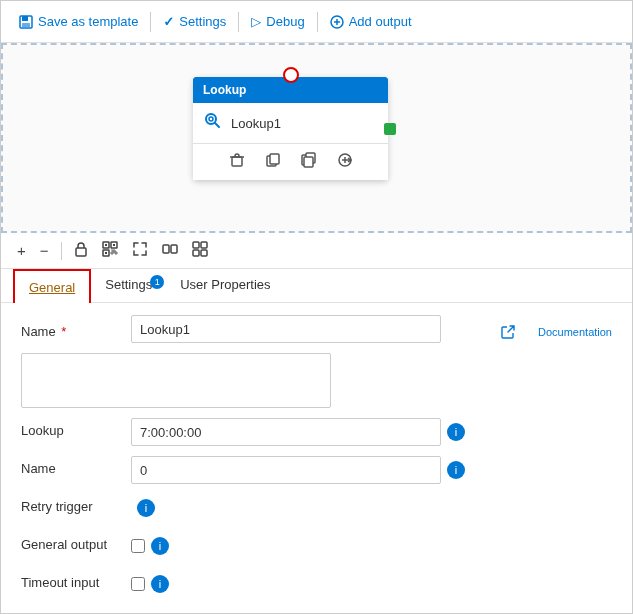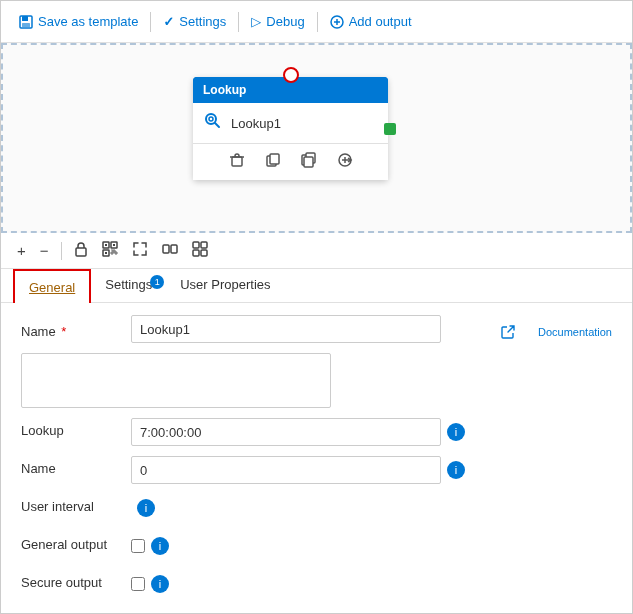--- a/index.html
+++ b/index.html
@@ -447,34 +447,34 @@
 
   <div class="prop-row">
     <div class="prop-label">Name</div>
     <input class="prop-input" type="text" value="0" style="">
     <div class="prop-info">
       <span>i</span>
     </div>
   </div>
 
   <div class="prop-row">
-    <div class="prop-label">User interval</div>
+    <div class="prop-label">Retry trigger</div>
     <div class="prop-info">
       <span>i</span>
     </div>
   </div>
 
   <div class="prop-row">
     <div class="prop-label">General output</div>
     <input class="prop-checkbox" type="checkbox" style="">
     <div class="prop-info">
       <span>i</span>
     </div>
   </div>
 
   <div class="prop-row">
-    <div class="prop-label">Secure output</div>
+    <div class="prop-label">Timeout input</div>
     <input class="prop-checkbox" type="checkbox" style="">
     <div class="prop-info">
       <span>i</span>
     </div>
   </div>
 </div>
 
 </body></html>

